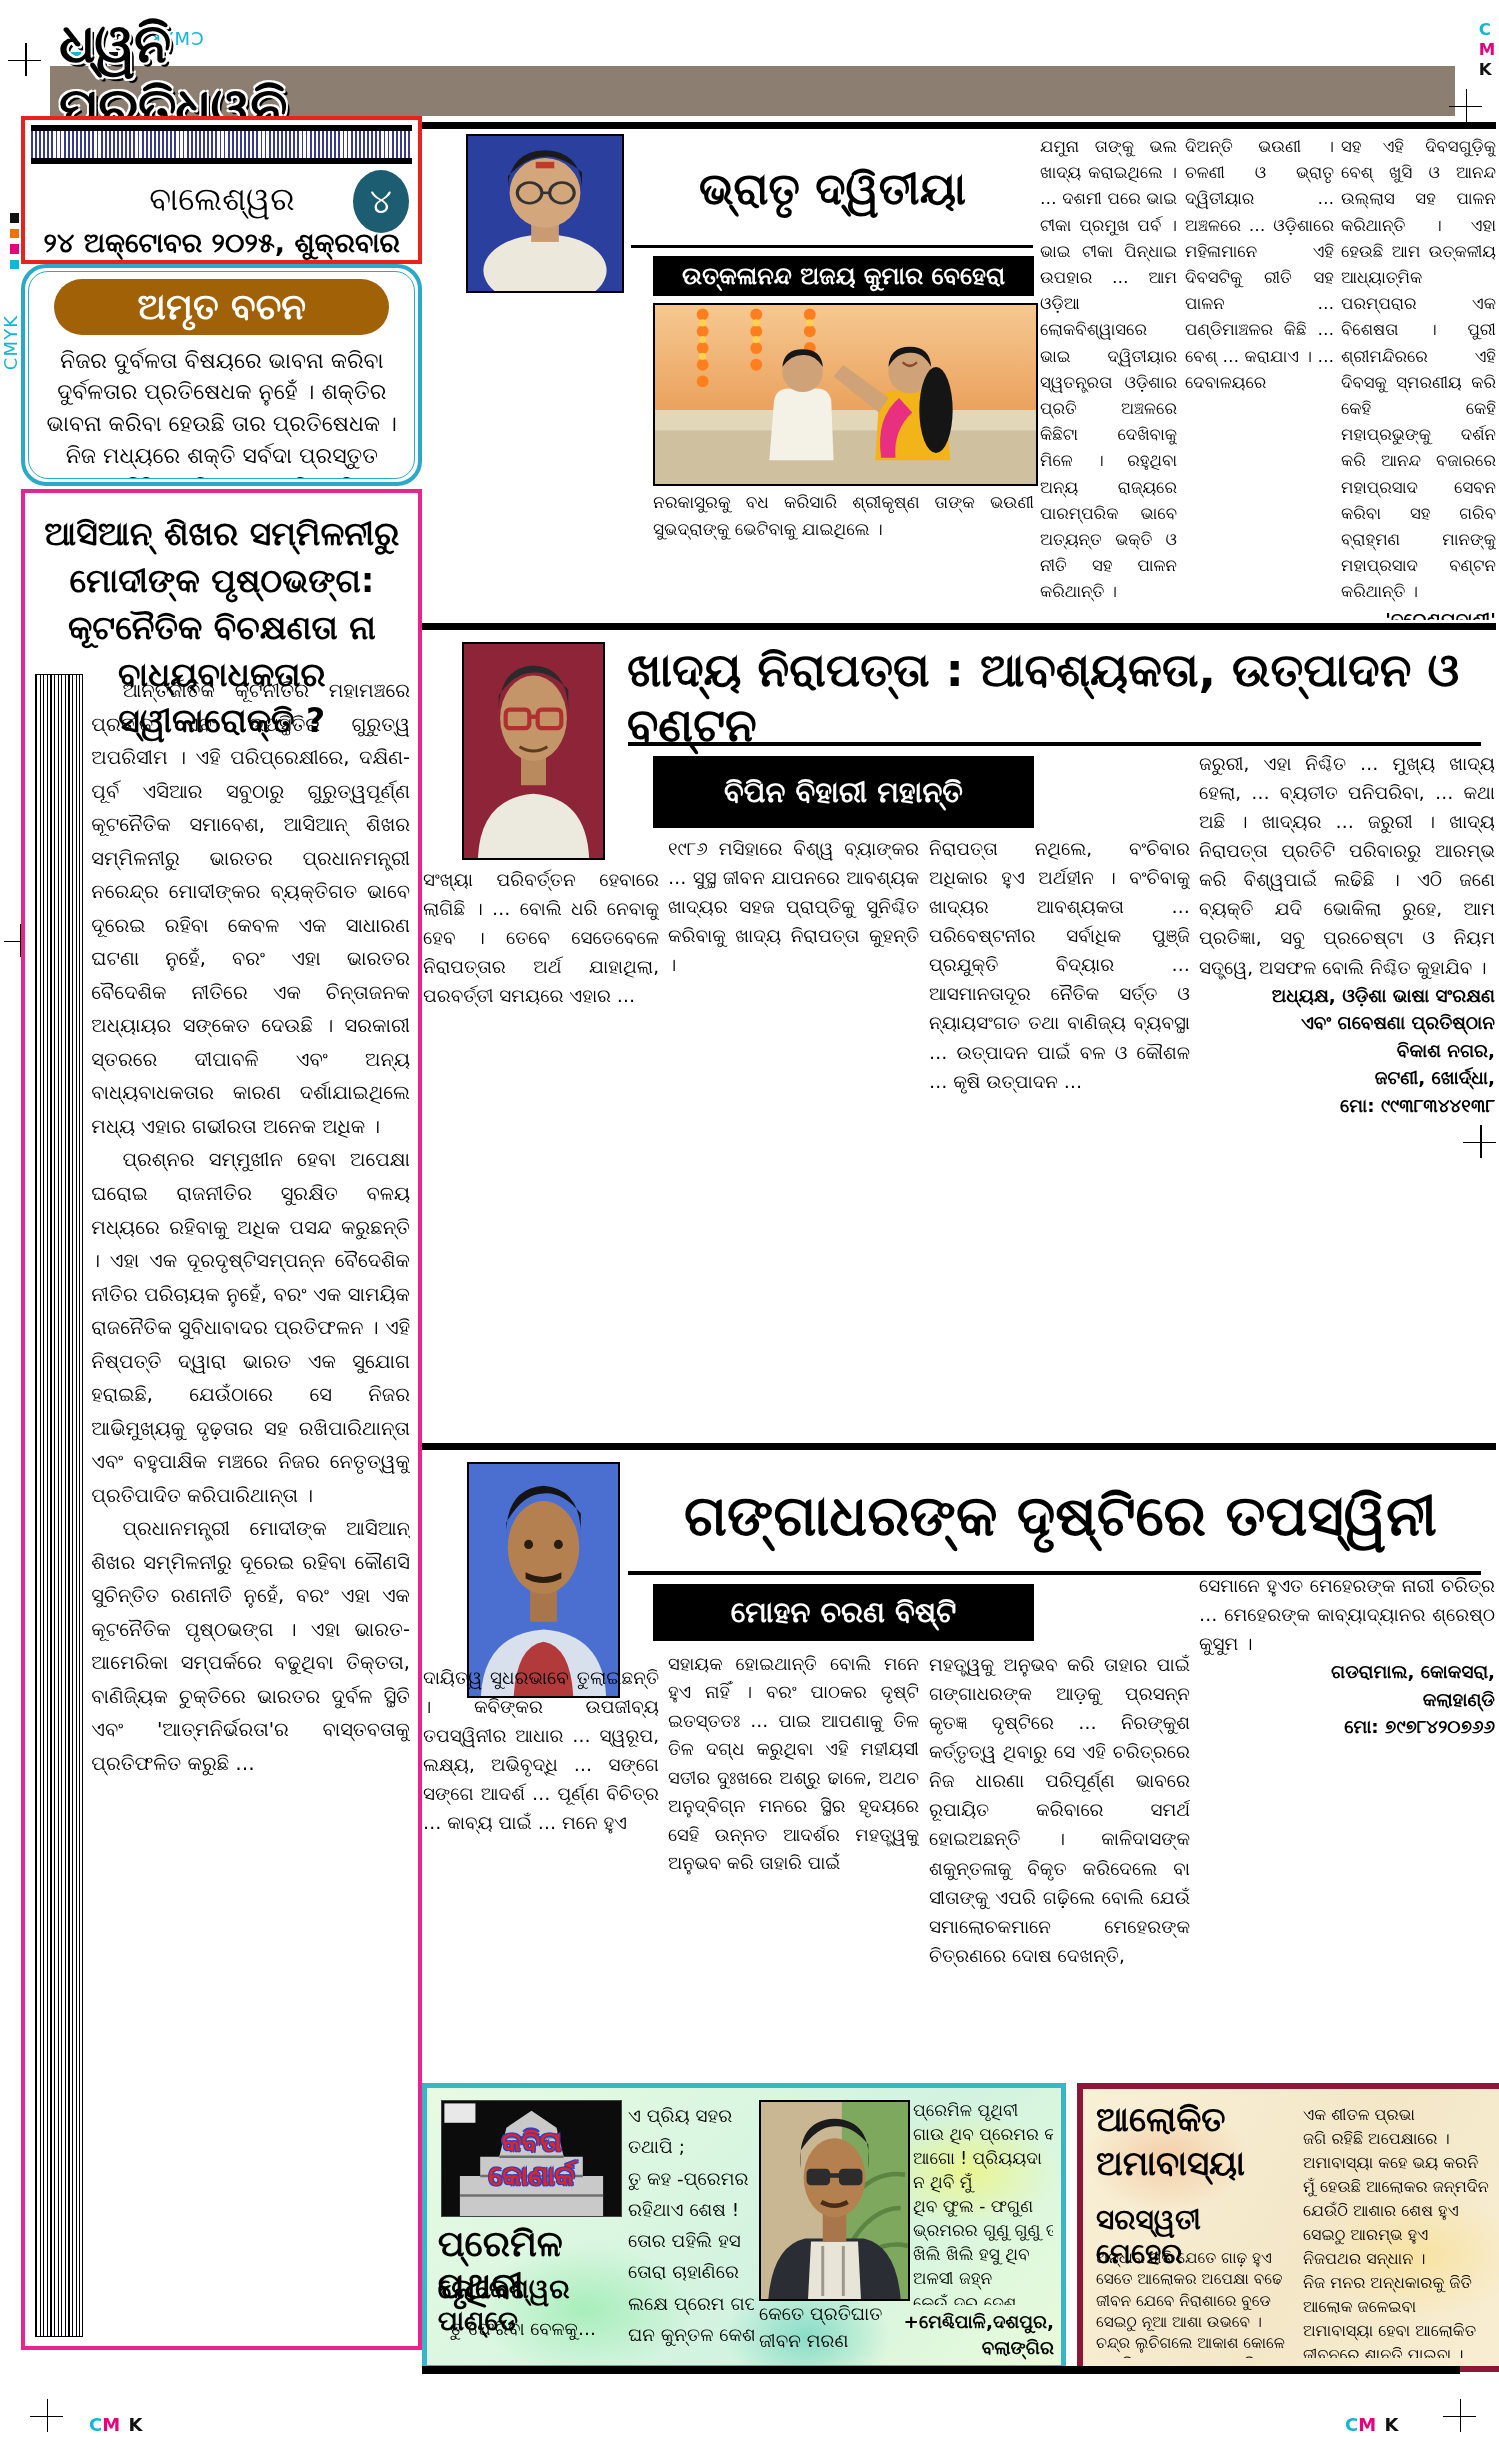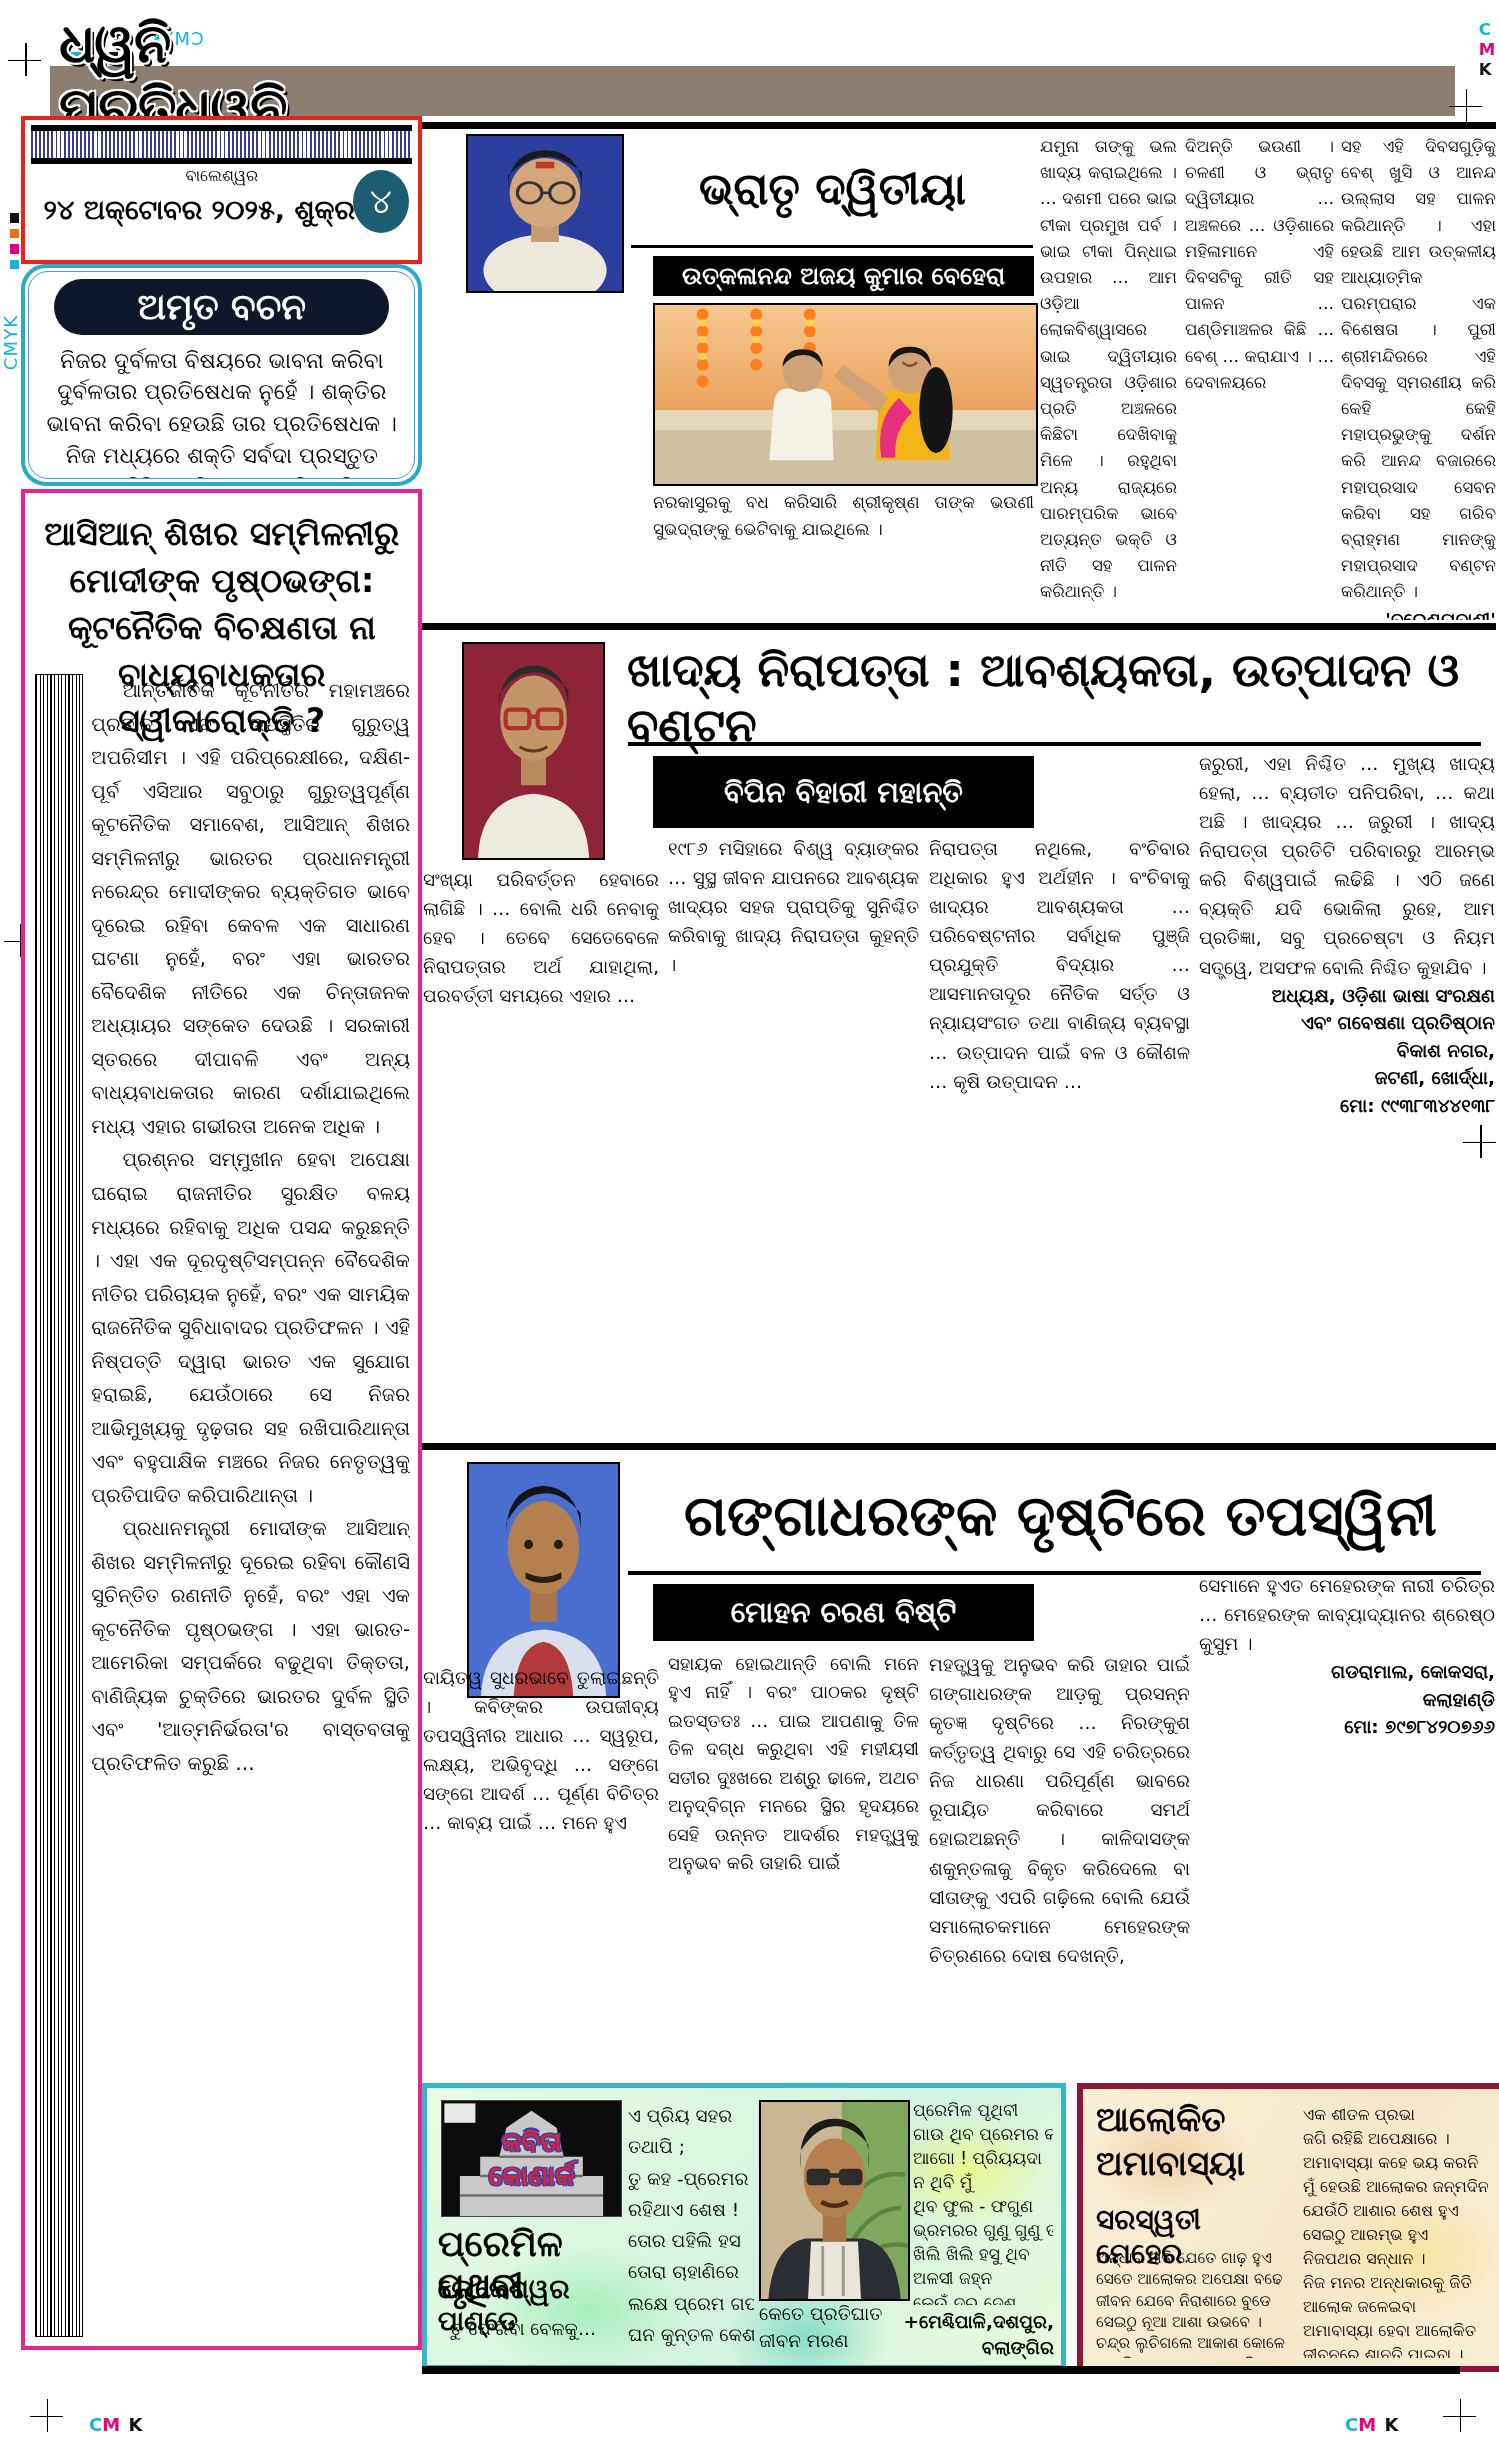--- a/index.html
+++ b/index.html
@@ -26,29 +26,29 @@
   .mark-b{font-size:18px;font-weight:bold;}
   .mark-b .c{color:#12b6d6;}.mark-b .m{color:#e6007e;}.mark-b .k{color:#111;margin-left:8.3px;}
 
   
   .masthead-logo{left:59px;top:37px;width:323px;height:78px;display:flex;align-items:center;justify-content:center;
      font-size:54px;font-weight:bold;letter-spacing:-1.2px;color:#000;
      text-shadow:1.8px 1.8px 0 #fff,-1.8px -1.8px 0 #fff,1.8px -1.8px 0 #fff,-1.8px 1.8px 0 #fff,3.6px 3.6px 0 #000;}
   .mast-box{left:21.3px;top:116px;width:393px;height:140px;border:4.1px solid #e8221c;background:#fff;}
   .hatch-bar{margin:4.7px 6px 0;height:27px;border-top:6.5px solid #000;border-bottom:6.5px solid #000;
      background:repeating-linear-gradient(90deg,#3a3a8c 0 1.8px,#ffffff 1.8px 4.1px);}
-  .edition{text-align:center;font-size:16px;margin-top:2px;}
+  .edition{text-align:center;font-size:32px;margin-top:16px;}
   .mast-date{text-align:center;font-size:27px;font-weight:bold;margin-top:9.5px;}
   .page-circle{position:absolute;right:9.5px;top:50px;width:56px;height:63px;border-radius:50%;
      background:#1d5d72;color:#fff;font-size:34px;display:flex;align-items:center;justify-content:center;}
 
   
   .amruta{left:21.3px;top:264px;width:393px;height:214px;border:4.7px solid #2aa9c9;border-radius:25px;background:#fff;}
   .amruta-inner{position:absolute;inset:3px;border:1.8px solid #2aa9c9;border-radius:20px;overflow:hidden;}
-  .amruta-pill{margin:7.1px auto 0;width:335px;height:56px;background:#0f172a;border-radius:28.4px;
+  .amruta-pill{margin:7.1px auto 0;width:335px;height:56px;background:#a16207;border-radius:28.4px;
      color:#fff;font-size:36px;font-weight:bold;display:flex;align-items:center;justify-content:center;}
   .amruta-text{font-size:22px;line-height:1.45;text-align:center;padding:9.5px 14.2px 0;}
 
   
   .asean{left:21.3px;top:489px;width:393px;height:1853px;border:4.1px solid #e6268e;background:#fff;}
   .asean-headline{padding:18px 12px 6px;font-size:33px;line-height:1.42;font-weight:bold;text-align:center;}
   .asean-stripe{position:absolute;left:9.5px;top:181px;bottom:9.5px;width:46px;border:1.2px solid #000;
      background:repeating-linear-gradient(90deg,#000 0 1.2px,#fff 1.2px 3.6px);}
   .asean-body{position:absolute;left:66px;top:181px;right:8.3px;bottom:8.3px;
      font-size:19.5px;line-height:1.72;text-align:justify;overflow:hidden;}

